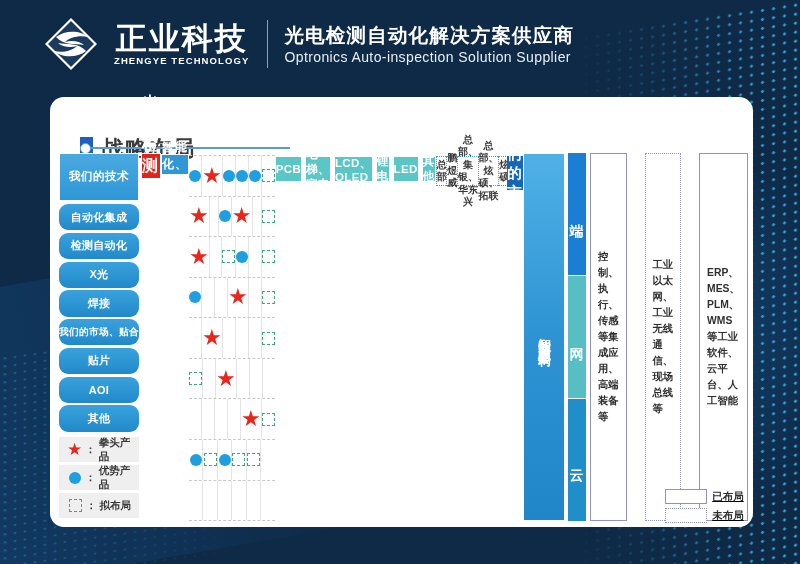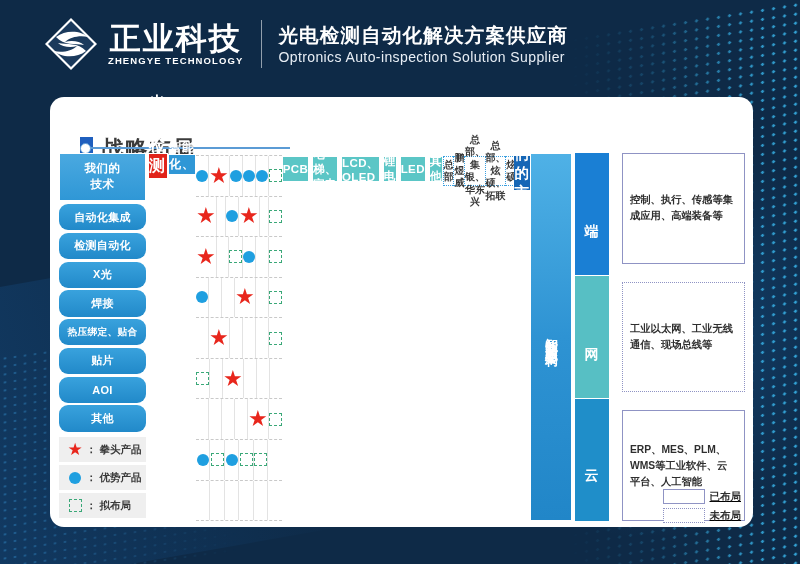--- a/index.html
+++ b/index.html
@@ -51,21 +51,21 @@
     transform: skewY(-10deg);
   }
 
   
   .header {
     position: absolute; left: 0; top: 0; width: 800px; height: 88px;
     display: flex; align-items: center; padding-left: 44px;
     z-index: 5;
   }
   .logo-mark { width: 54px; height: 54px; flex: 0 0 54px; }
-  .logo-cn-wrap { margin-left: 10px; display: flex; flex-direction: column; align-items: center; }
+  .logo-cn-wrap { margin-left: 16px; display: flex; flex-direction: column; align-items: center; }
   .logo-cn {
     font-family: "DejaVu Sans", sans-serif;
     font-size: 31px; font-weight: 700; color: #ffffff; letter-spacing: 2px;
     line-height: 1.05;
   }
   .logo-en {
     font-size: 9.5px; font-weight: 700; color: #ffffff;
     letter-spacing: 1.1px; margin-top: 1px;
   }
   .logo-divider {
@@ -115,21 +115,21 @@
     width: 686px; height: 368px;
     display: flex;
   }
 
   
   .col-left { width: 87px; display: flex; flex-direction: column; }
   .lbl-head {
     height: 48px; margin-bottom: 3px;
     background: linear-gradient(180deg,#4aa9e0 0%, #2f97d6 100%);
     color: #fff; font-weight: 700; font-size: 11.5px;
-    display: flex; flex-direction: column; align-items: center; justify-content: center;
+    display: flex; flex-direction: row; align-items: center; justify-content: center;
     line-height: 1.35; letter-spacing: .5px;
     border: 1px solid #ffffff;
   }
   .lbl-cell {
     flex: 1; margin-bottom: 2.5px;
     background: linear-gradient(180deg,#39a2dd 0%, #2189c9 100%);
     color: #fff; font-weight: 700; font-size: 11px;
     display: flex; align-items: center; justify-content: center;
     letter-spacing: .3px; border-radius: 9px;
     white-space: nowrap;
@@ -213,21 +213,21 @@
   .layer-lbl {
     flex: 1; color: #ffffff; font-weight: 700; font-size: 14px;
     display: flex; align-items: center; justify-content: center;
     writing-mode: vertical-rl; text-orientation: upright; letter-spacing: 2px;
   }
   .layer-lbl.l0 { background: #1a7fd4; }
   .layer-lbl.l1 { background: #57bfc4; }
   .layer-lbl.l2 { background: #1f8ec9; }
 
   
-  .col-desc { flex: 1; margin-left: 13px; display: flex; flex-direction: column; gap: 18px; position: relative; }
+  .col-desc { flex: 1; margin-left: 4px; display: flex; gap: 18px; position: relative; }
   .desc-box {
     flex: 1; padding: 8px 7px;
     font-size: 10.3px; font-weight: 700; color: #2f2f2f; line-height: 1.55;
     display: flex; align-items: center;
   }
   .desc-box.solid { border: 1.3px solid #8f93c4; }
   .desc-box.dotted { border: 1.5px dotted #8f93c4; }
 
   
   .rl {
@@ -291,21 +291,21 @@
           <div class="lbl-cell">
             <span>检测自动化</span>
           </div>
           <div class="lbl-cell">
             <span>X光</span>
           </div>
           <div class="lbl-cell">
             <span>焊接</span>
           </div>
           <div class="lbl-cell narrow">
-            <span>热压绑定、贴合</span>
+            <span>我们的市场、贴合</span>
           </div>
           <div class="lbl-cell">
             <span>贴片</span>
           </div>
           <div class="lbl-cell">
             <span>AOI</span>
           </div>
           <div class="lbl-cell">
             <span>其他</span>
           </div>

